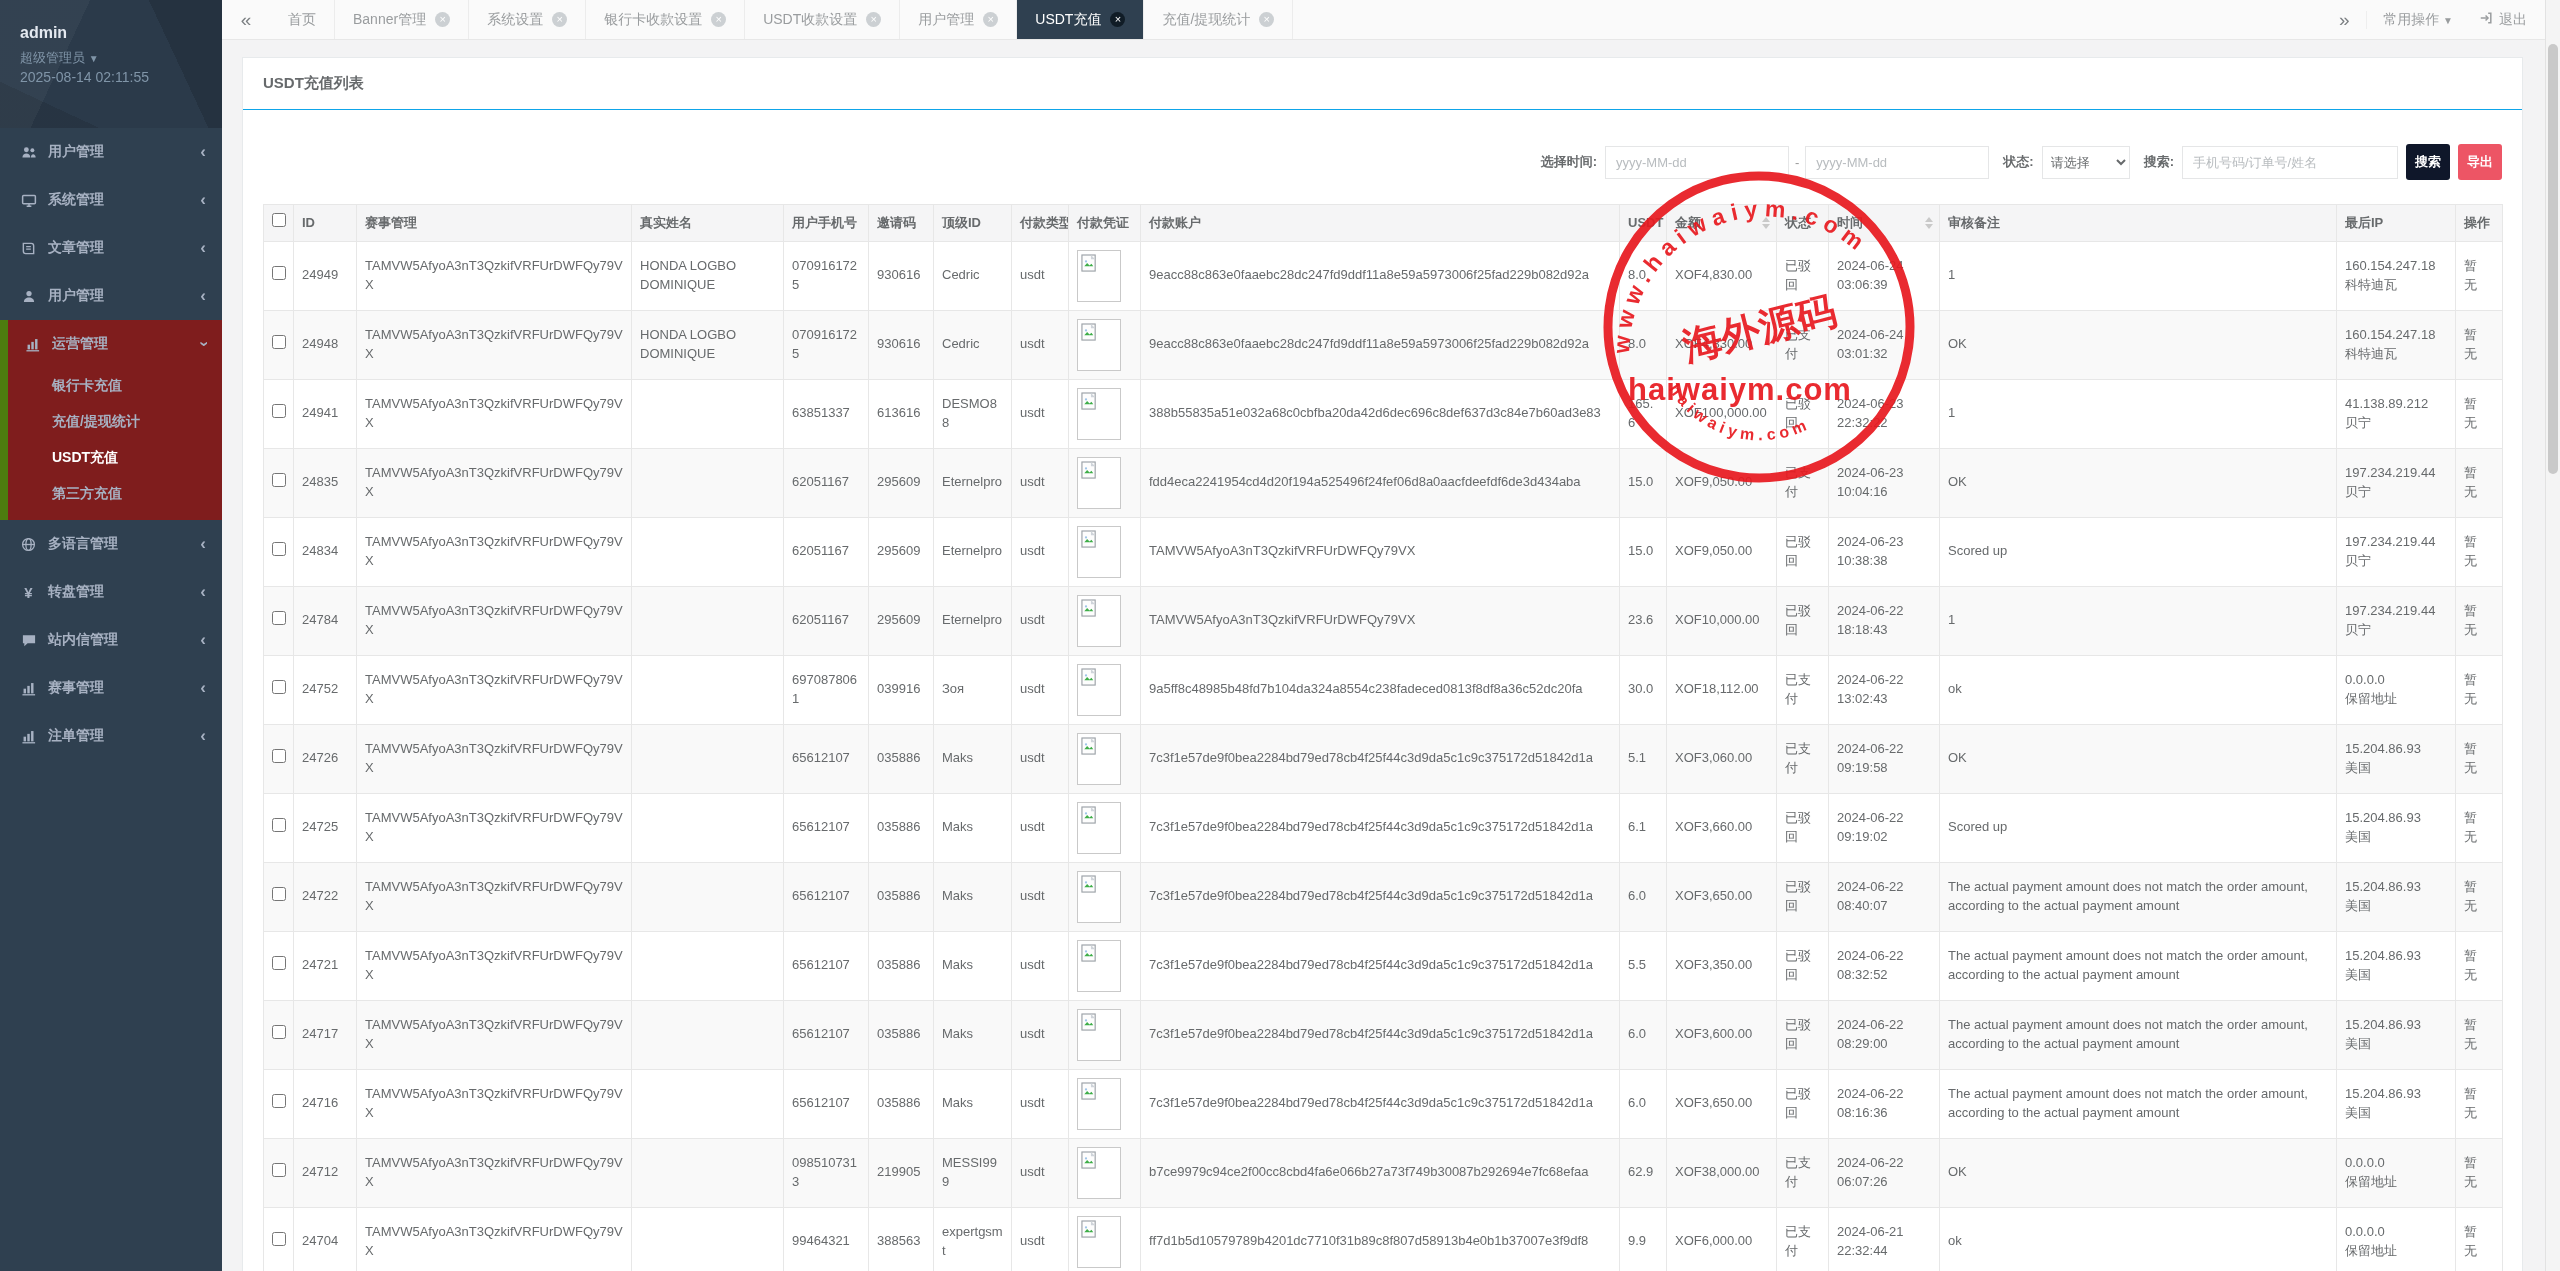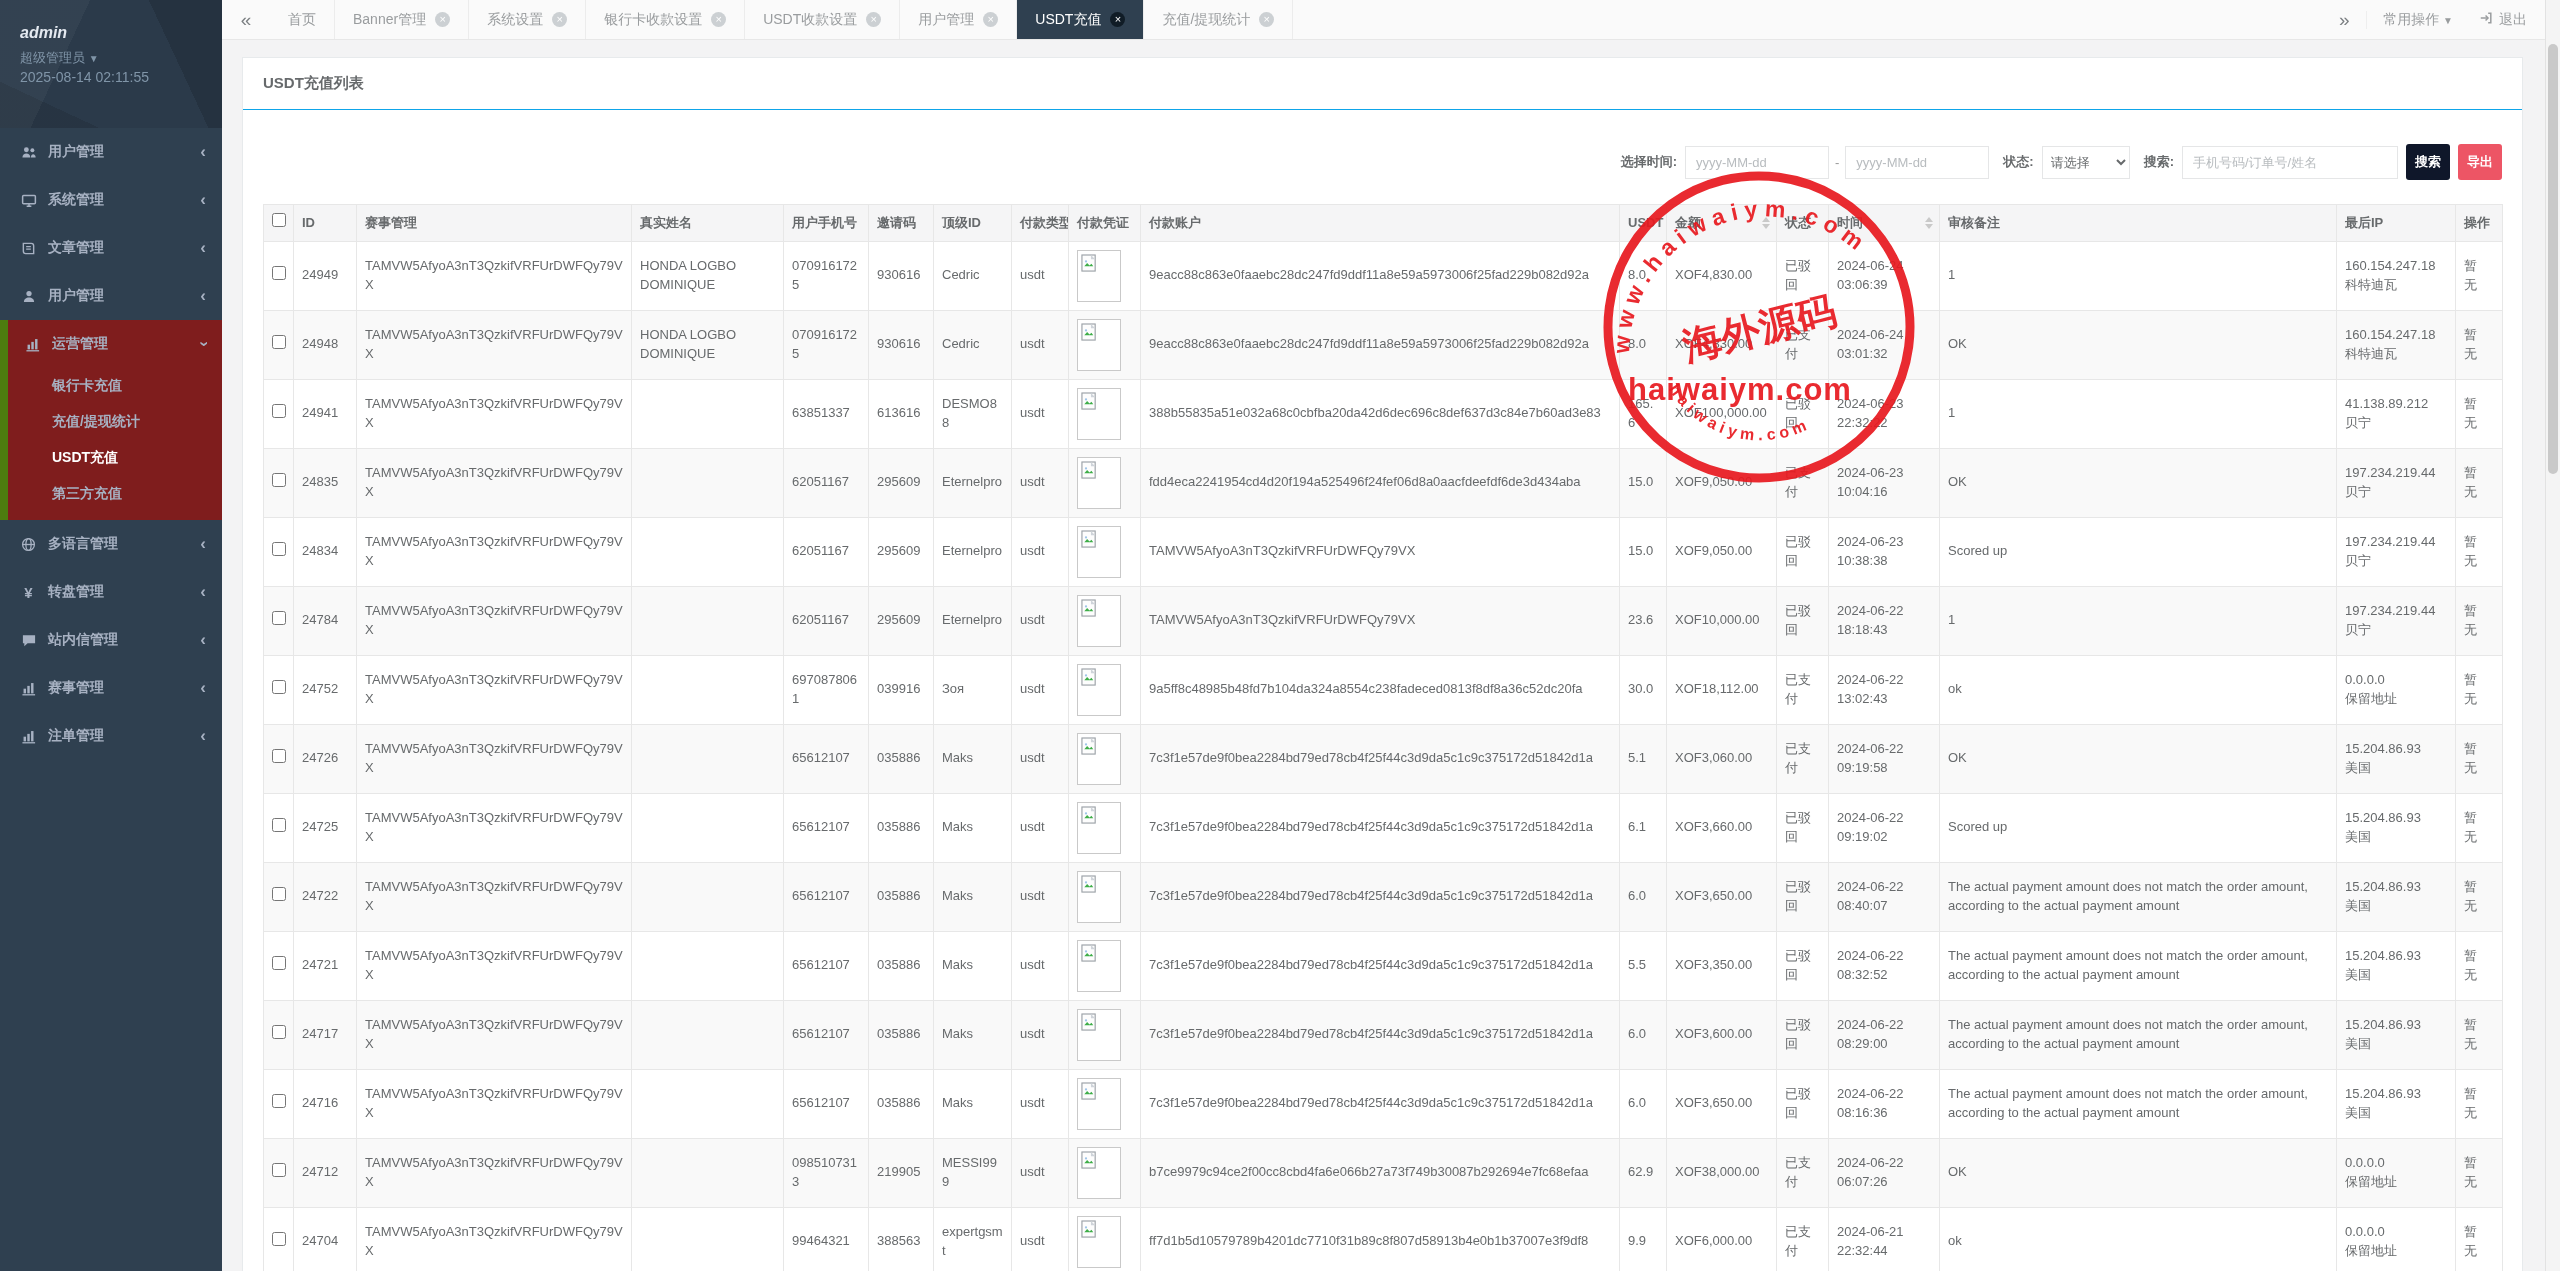--- a/index.html
+++ b/index.html
@@ -12,21 +12,21 @@
   
   .sidebar { position:absolute; left:0; top:0; width:222px; height:1271px; background:#2f4050; z-index:10; }
   .profile {
     padding:24px 20px 20px; height:128px;
     background-color:#2b3a4a;
     background-image:
       linear-gradient(115deg, rgba(255,255,255,0.04) 0 32%, transparent 32%),
       linear-gradient(245deg, rgba(0,0,0,0.14) 0 26%, transparent 26%),
       linear-gradient(25deg, rgba(0,0,0,0.10) 0 20%, transparent 20%);
   }
-  .profile .name { color:#e4e9f0; font-weight:bold; font-size:16px;font-style:italic; }
+  .profile .name { color:#e4e9f0; font-weight:bold; font-size:16px; }
   .profile .role { color:#8095a8; font-size:13px; margin-top:7px; }
   .profile .role .caret { font-size:10px; }
   .profile .date { color:#8095a8; font-size:14px; margin-top:2px; }
 
   .nav-group { position:relative; }
   .nav-group.expanded { background:#7f1d1d; border-left:8px solid #4d7c0f; }
   .nav-item {
     display:flex; align-items:center; gap:11px;
     padding:15px 16px 15px 20px; color:#a7b1c2; font-size:14px; font-weight:bold; cursor:pointer;
   }
@@ -71,21 +71,21 @@
   }
   .panel-title { padding:16px 20px; border-bottom:1px solid #0ea5e9; font-size:15px; font-weight:bold; color:#676a6c; }
   .panel-body { padding:20px; }
 
   .filters { display:flex; justify-content:flex-end; align-items:center; font-size:13px; color:#676a6c; margin:14px 0 24px; }
   .filters .flabel { font-weight:bold; margin:0 8px 0 14px; }
   .filters .sep { margin:0 6px; color:#999; }
   .inp { height:33px; border:1px solid #e5e6e7; padding:0 10px; font-size:13px; color:#676a6c;
          font-family:"Liberation Sans","DejaVu Sans",sans-serif; background:#fff; outline:none; }
   .inp::placeholder { color:#b8bcbf; }
-  .inp.date { width:144px; }
+  .inp.date { width:184px; }
   .inp.search-box { width:216px; }
   select.inp { width:88px; padding:0 4px; }
   .btn { width:44px; height:36px; border:none; border-radius:3px; color:#fff; font-size:13px; font-weight:bold;
          line-height:1.3; cursor:pointer; margin-left:8px; padding:0 9px;
          font-family:"Liberation Sans","DejaVu Sans",sans-serif; }
   .btn-search { background:#0f172a; }
   .btn-export { background:#ed5565; }
 
   
   table.grid { width:100%; border-collapse:collapse; table-layout:fixed; font-size:13px; color:#676a6c; }

